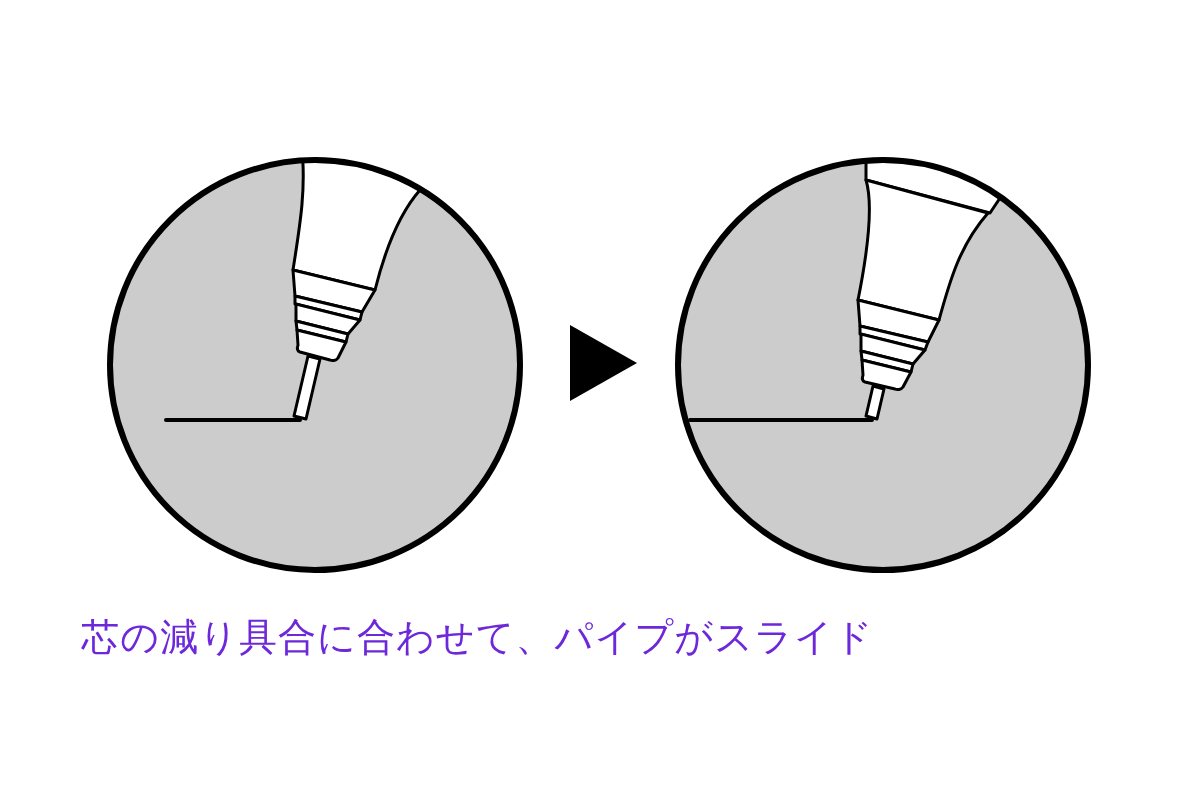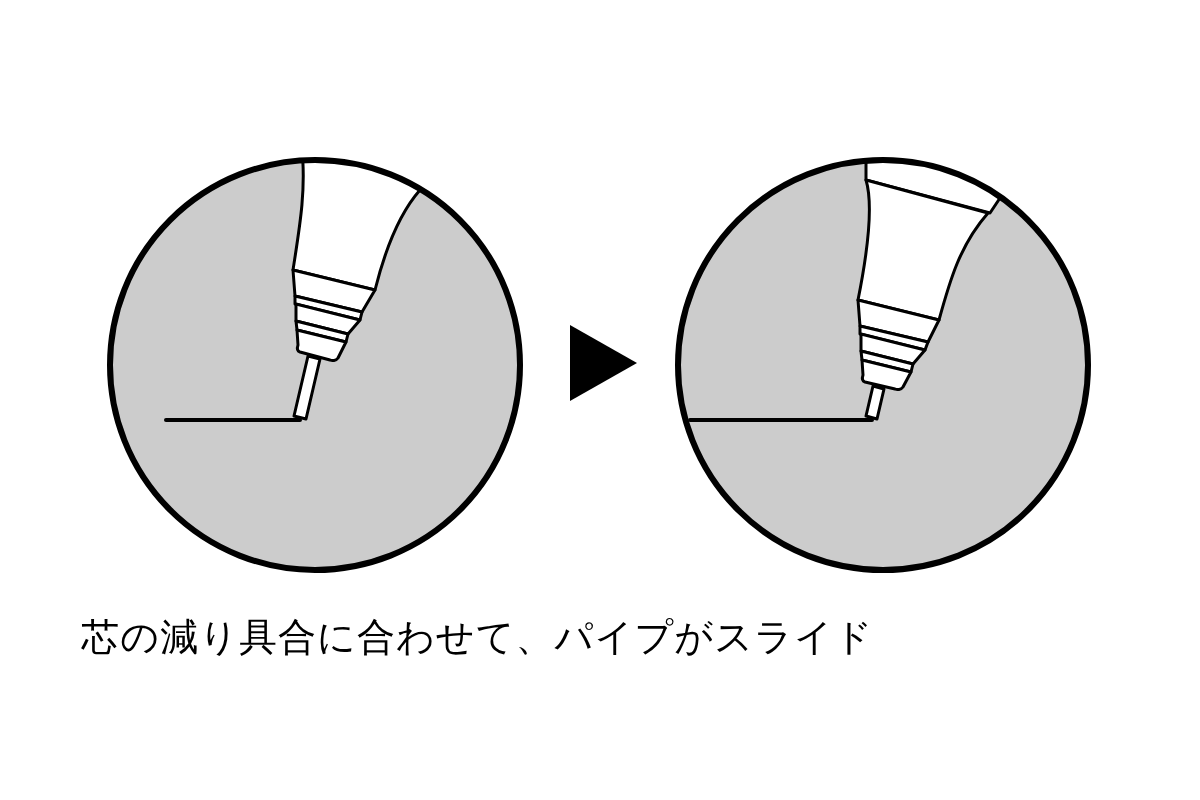--- a/index.html
+++ b/index.html
@@ -1,20 +1,20 @@
 <!DOCTYPE html>
 <html><head>
   <meta charset="utf-8">
   <style>
     html, body { margin:0; padding:0; background:#ffffff; }
     body { width:1200px; height:800px; position:relative; overflow:hidden; font-family:"DejaVu Sans", sans-serif; }
     #scene { position:absolute; left:0; top:0; width:1200px; height:800px; }
     .caption {
       position:absolute; left:0; top:612px; width:955px; text-align:center;
-      font-family:"DejaVu Sans", sans-serif; font-size:38px; color:#000000; letter-spacing:1px;
+      font-family:"DejaVu Sans", sans-serif; font-size:38px; color:#6d28d9; letter-spacing:1px;
       font-weight:300;
     }
   </style>
 </head>
 <body>
 
 <svg id="scene" width="1200" height="800" viewBox="0 0 1200 800" xmlns="http://www.w3.org/2000/svg">
   <defs>
     <clipPath id="clipL">
         <circle cx="315" cy="365" r="205"></circle>

